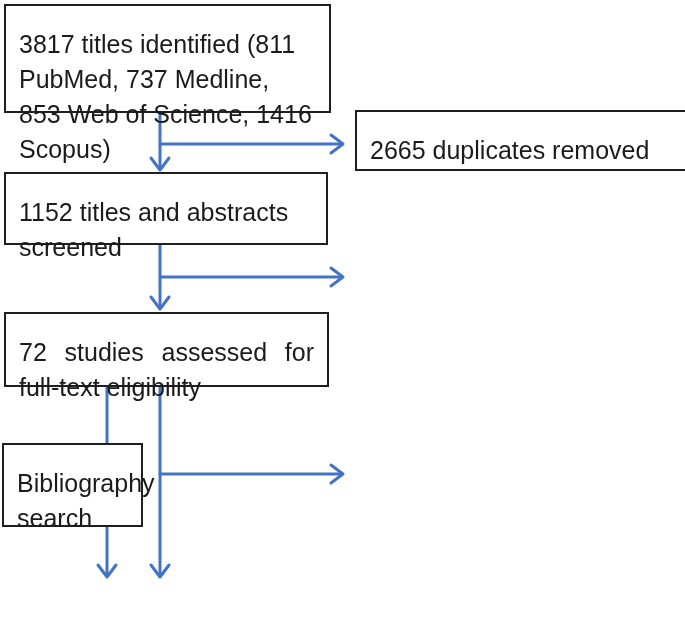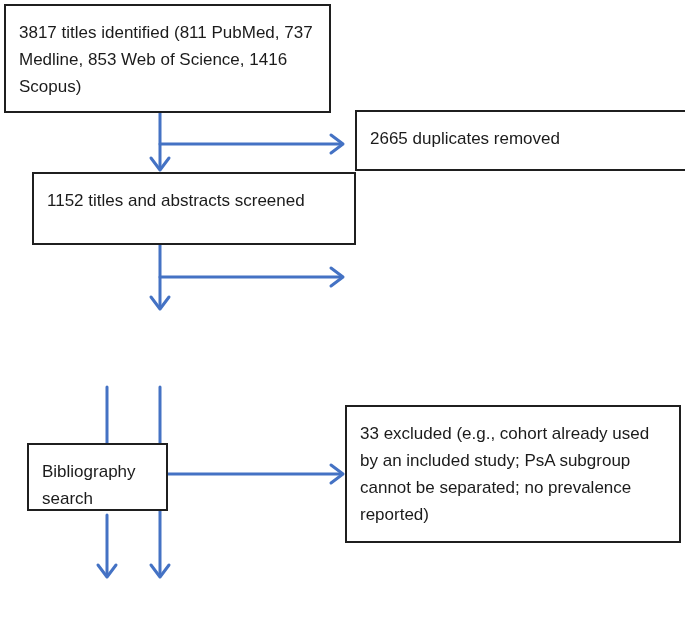--- a/index.html
+++ b/index.html
@@ -28,33 +28,33 @@
     stroke: #4472C4;
     stroke-width: 3;
     stroke-linecap: round;
     stroke-linejoin: round;
   }
   .box {
     position: absolute;
     box-sizing: border-box;
     background: #ffffff;
     border: 2.5px solid #1f1f1f;
-    font-size: 17px;
-    line-height: 27px;
-    padding: 13px 13px;
+    font-size: 25px;
+    line-height: 35px;
+    padding: 21px 13px;
   }
   .box.justify { text-align: justify; }
 
   
   .n-identified   { left: 4px;   top: 4px;   width: 327px; height: 109px; }
   .n-duplicates   { left: 355px; top: 110px; width: 336px; height: 61px;  }
-  .n-screened     { left: 4px;   top: 172px; width: 324px; height: 73px; margin-left: 28px;  }
+  .n-screened     { left: 4px;   top: 172px; width: 324px; height: 73px;  }
   .n-irrelevant   { left: 345px; top: 241px; width: 336px; height: 92px;  }
   .n-fulltext     { left: 4px;   top: 312px; width: 325px; height: 75px;  }
-  .n-bibliography { left: 2px;   top: 443px; width: 141px; height: 68px; margin-left: 25px;  }
+  .n-bibliography { left: 2px;   top: 443px; width: 141px; height: 84px;  }
   .n-excluded     { left: 345px; top: 405px; width: 336px; height: 138px; }
   .n-included     { left: 2px;   top: 578px; width: 531px; height: 62px;  }
 </style>
 </head>
 <body>
 
 <div class="canvas">
 
   <svg class="arrows" viewBox="0 0 685 644" xmlns="http://www.w3.org/2000/svg">
 
@@ -88,23 +88,23 @@
 
   <div class="box n-duplicates">
     <span>2665 duplicates removed</span>
   </div>
 
   <div class="box n-screened">
     <span>1152 titles and abstracts screened</span>
   </div>
 
 
+  <div class="box n-fulltext justify">
+    <span>72 studies assessed for full-text eligibility</span>
+  </div>
 
   <div class="box n-bibliography">
     <span>Bibliography search</span>
   </div>
 
-  <div class="box n-excluded">
-    <span>33 excluded (e.g., cohort already used by an included study; PsA subgroup cannot be separated; no prevalence reported)</span>
-  </div>
 
 
 </div>
 
 </body></html>

